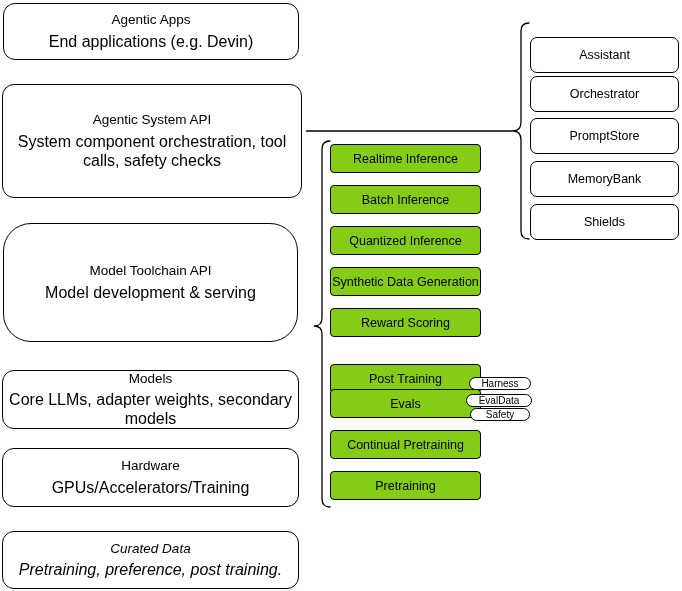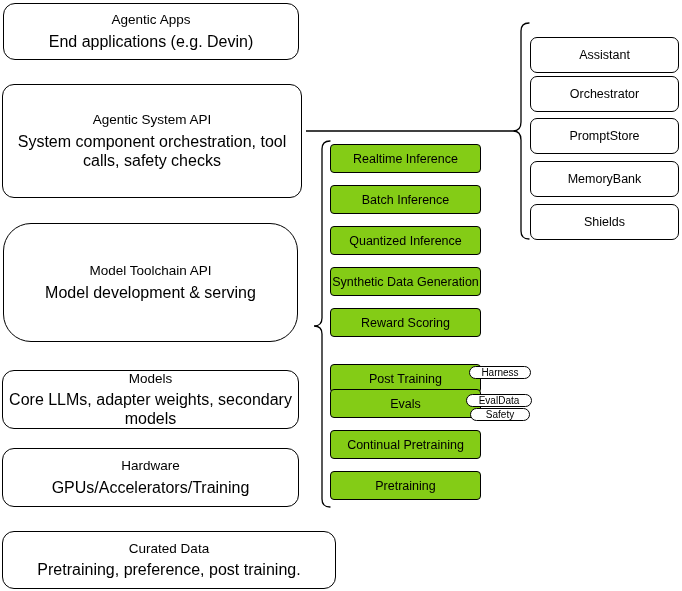--- a/index.html
+++ b/index.html
@@ -107,36 +107,36 @@
   <div class="layer" style="left:2px; top:370px; width:297px; height:59px; border-radius:12px;">
     <div class="layer-title">Models</div>
     <div class="layer-sub">Core LLMs, adapter weights, secondary models</div>
   </div>
 
   <div class="layer" style="left:2px; top:448px; width:297px; height:59px; border-radius:12px;">
     <div class="layer-title">Hardware</div>
     <div class="layer-sub">GPUs/Accelerators/Training</div>
   </div>
 
-  <div class="layer" style="left:2px; top:531px; width:334px; height:58px; border-radius:12px;">
+  <div class="layer" style="left:2px; top:531px; width:297px; height:58px; border-radius:12px;font-style:italic;">
     <div class="layer-title">Curated Data</div>
     <div class="layer-sub">Pretraining, preference, post training.</div>
   </div>
 
   <div class="chip" style="top:144px;">Realtime Inference</div>
   <div class="chip" style="top:185px;">Batch Inference</div>
   <div class="chip" style="top:226px;">Quantized Inference</div>
   <div class="chip" style="top:267px;">Synthetic Data Generation</div>
   <div class="chip" style="top:308px;">Reward Scoring</div>
   <div class="chip" style="top:364px;">Post Training</div>
   <div class="chip" style="top:430px;">Continual Pretraining</div>
   <div class="chip" style="top:389px;">Evals</div>
   <div class="chip" style="top:471px;">Pretraining</div>
 
-  <div class="pill" style="left:469px; top:366px; width:62px; height:13px;">Harness</div>
+  <div class="pill" style="left:469px; top:377px; width:62px; height:13px;">Harness</div>
   <div class="pill" style="left:466px; top:394px; width:66px; height:13px;">EvalData</div>
   <div class="pill" style="left:470px; top:408px; width:60px; height:13px;">Safety</div>
 
   <div class="rchip" style="top:37px;">Assistant</div>
   <div class="rchip" style="top:76px;">Orchestrator</div>
   <div class="rchip" style="top:118px;">PromptStore</div>
   <div class="rchip" style="top:161px;">MemoryBank</div>
   <div class="rchip" style="top:204px;">Shields</div>
 
 </div>

